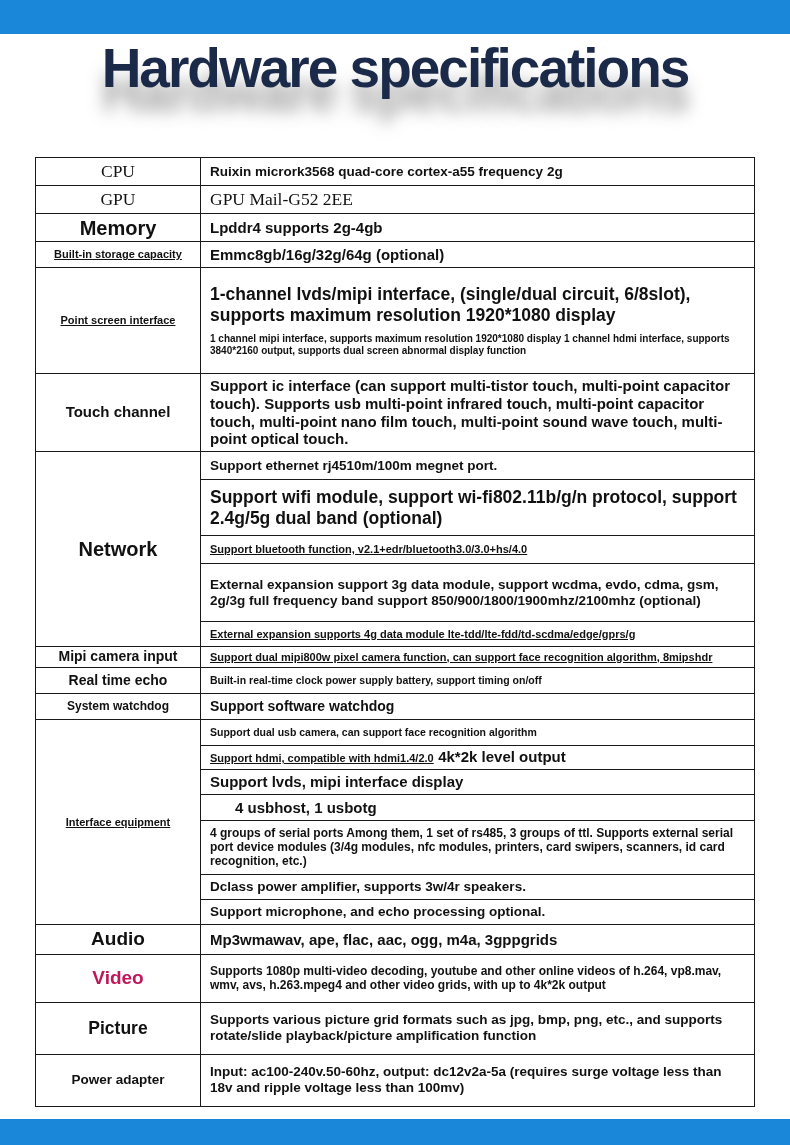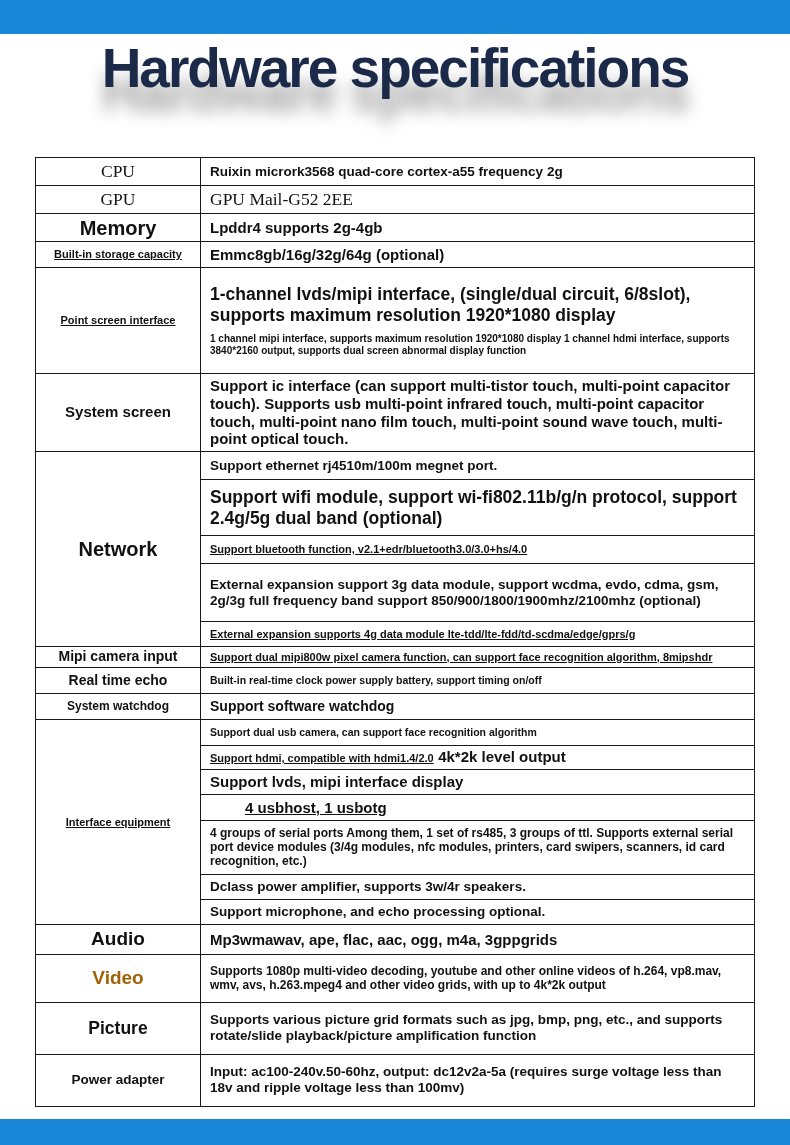--- a/index.html
+++ b/index.html
@@ -22,22 +22,22 @@
 
   table.spec { position: absolute; top: 157px; left: 35px; width: 720px;
     border-collapse: collapse; table-layout: fixed; }
   col.c1 { width: 165px; }
   td { border: 1px solid #1a1a1a; vertical-align: middle; overflow: hidden; }
 
   .lbl { text-align: center; font-weight: 700; padding: 2px 4px; line-height: 1.1; }
   .val { text-align: left; padding: 2px 9px; line-height: 1.18; }
   .b { font-weight: 700; }
   .serif { font-family: "Liberation Serif", serif; font-weight: 400; }
-  .gray { color: #a16207; }
-  .indent { padding-left: 44px; text-decoration: underline; }
+  .gray { color: #be185d; }
+  .indent { padding-left: 34px; }
 
   .fs10 { font-size: 10.5px; }
   .fs11 { font-size: 11px; text-decoration: underline; }
   .fs12 { font-size: 10px; }
   .fs125 { font-size: 12px; }
   .fs13 { font-size: 13.5px; }
   .fs14 { font-size: 14px; }
   .fs15 { font-size: 15px; }
   .fs17 { font-size: 17.5px; }
   .fs19 { font-size: 19px; }
@@ -88,21 +88,21 @@
 
       <tr class="rh106">
         <td class="lbl fs11">Point screen interface</td>
         <td class="val">
           <div class="fs17 b">1-channel lvds/mipi interface, (single/dual circuit, 6/8slot), supports maximum resolution 1920*1080 display</div>
           <div class="fs12 b sub-gap">1 channel mipi interface, supports maximum resolution 1920*1080 display 1 channel hdmi interface, supports 3840*2160 output, supports dual screen abnormal display function</div>
         </td>
       </tr>
 
       <tr class="rh78">
-        <td class="lbl fs15">System screen</td>
+        <td class="lbl fs15">Touch channel</td>
         <td class="val fs15 b">Support ic interface (can support multi-tistor touch, multi-point capacitor touch). Supports usb multi-point infrared touch, multi-point capacitor touch, multi-point nano film touch, multi-point sound wave touch, multi-point optical touch.</td>
       </tr>
 
       <tr class="rh28">
         <td class="lbl fs20" rowspan="5">Network</td>
         <td class="val fs13 b">Support ethernet rj4510m/100m megnet port.</td>
       </tr>
       <tr class="rh56">
         <td class="val fs17 b">Support wifi module, support wi-fi802.11b/g/n protocol, support 2.4g/5g dual band (optional)</td>
       </tr>

